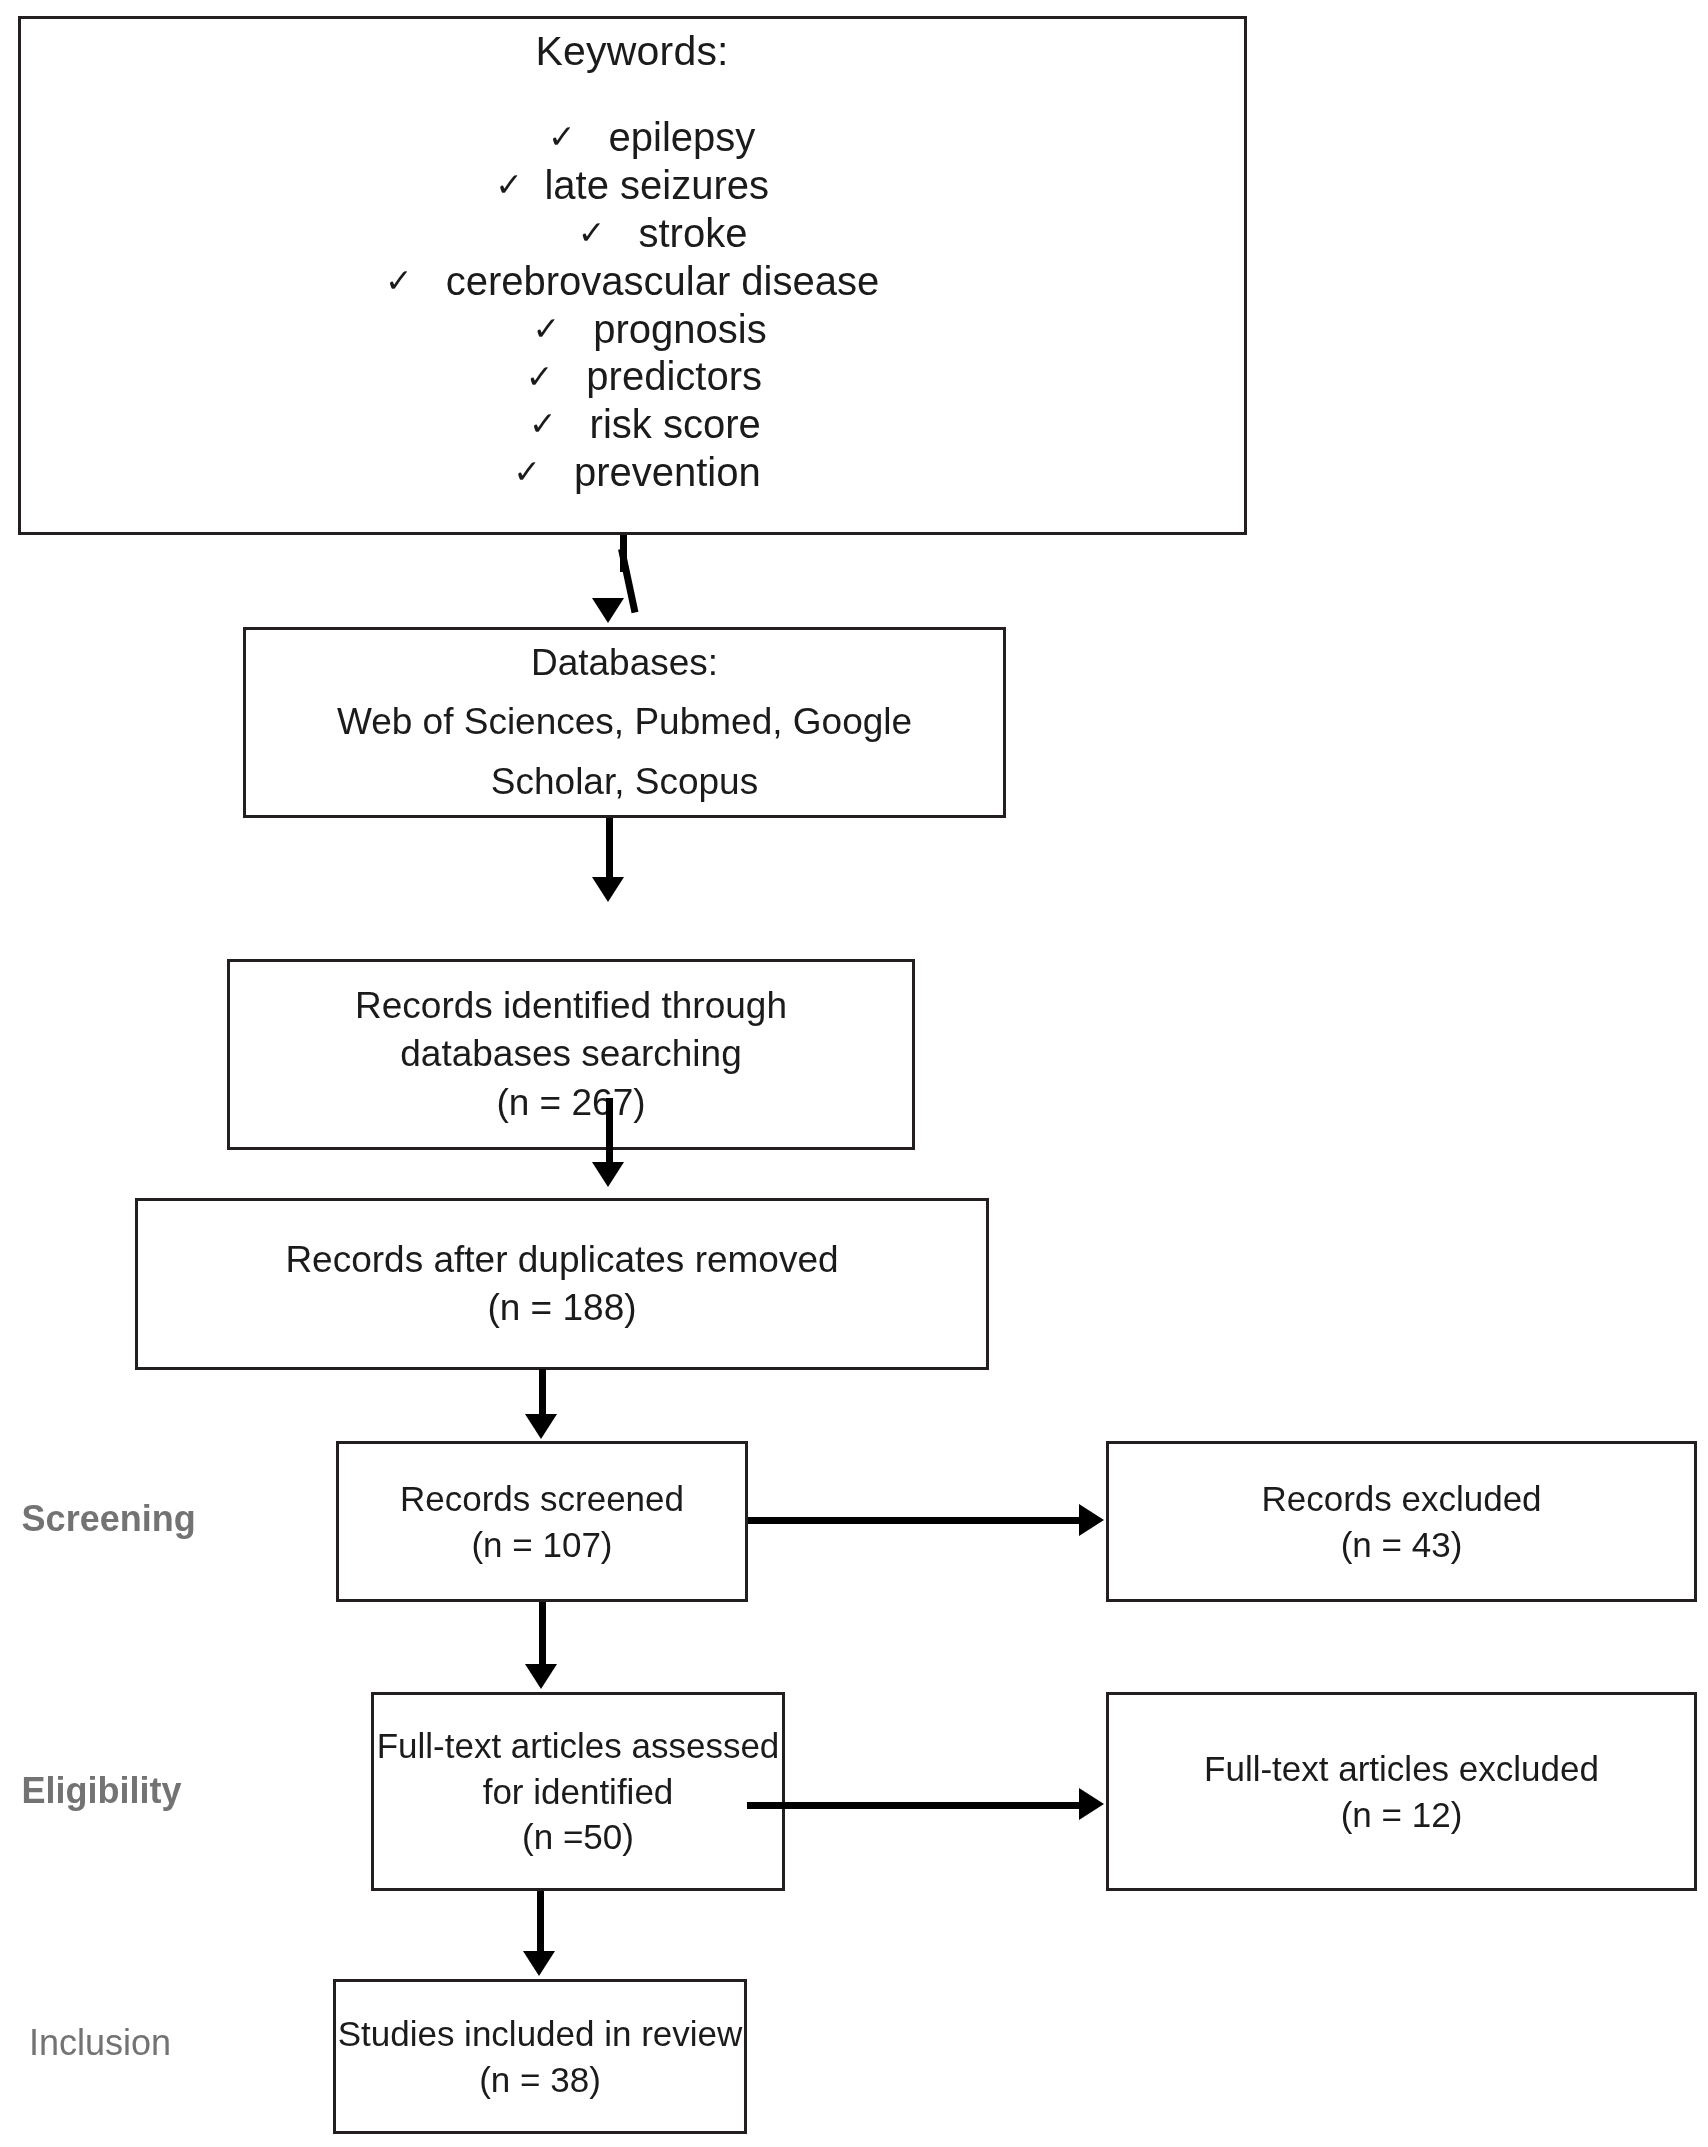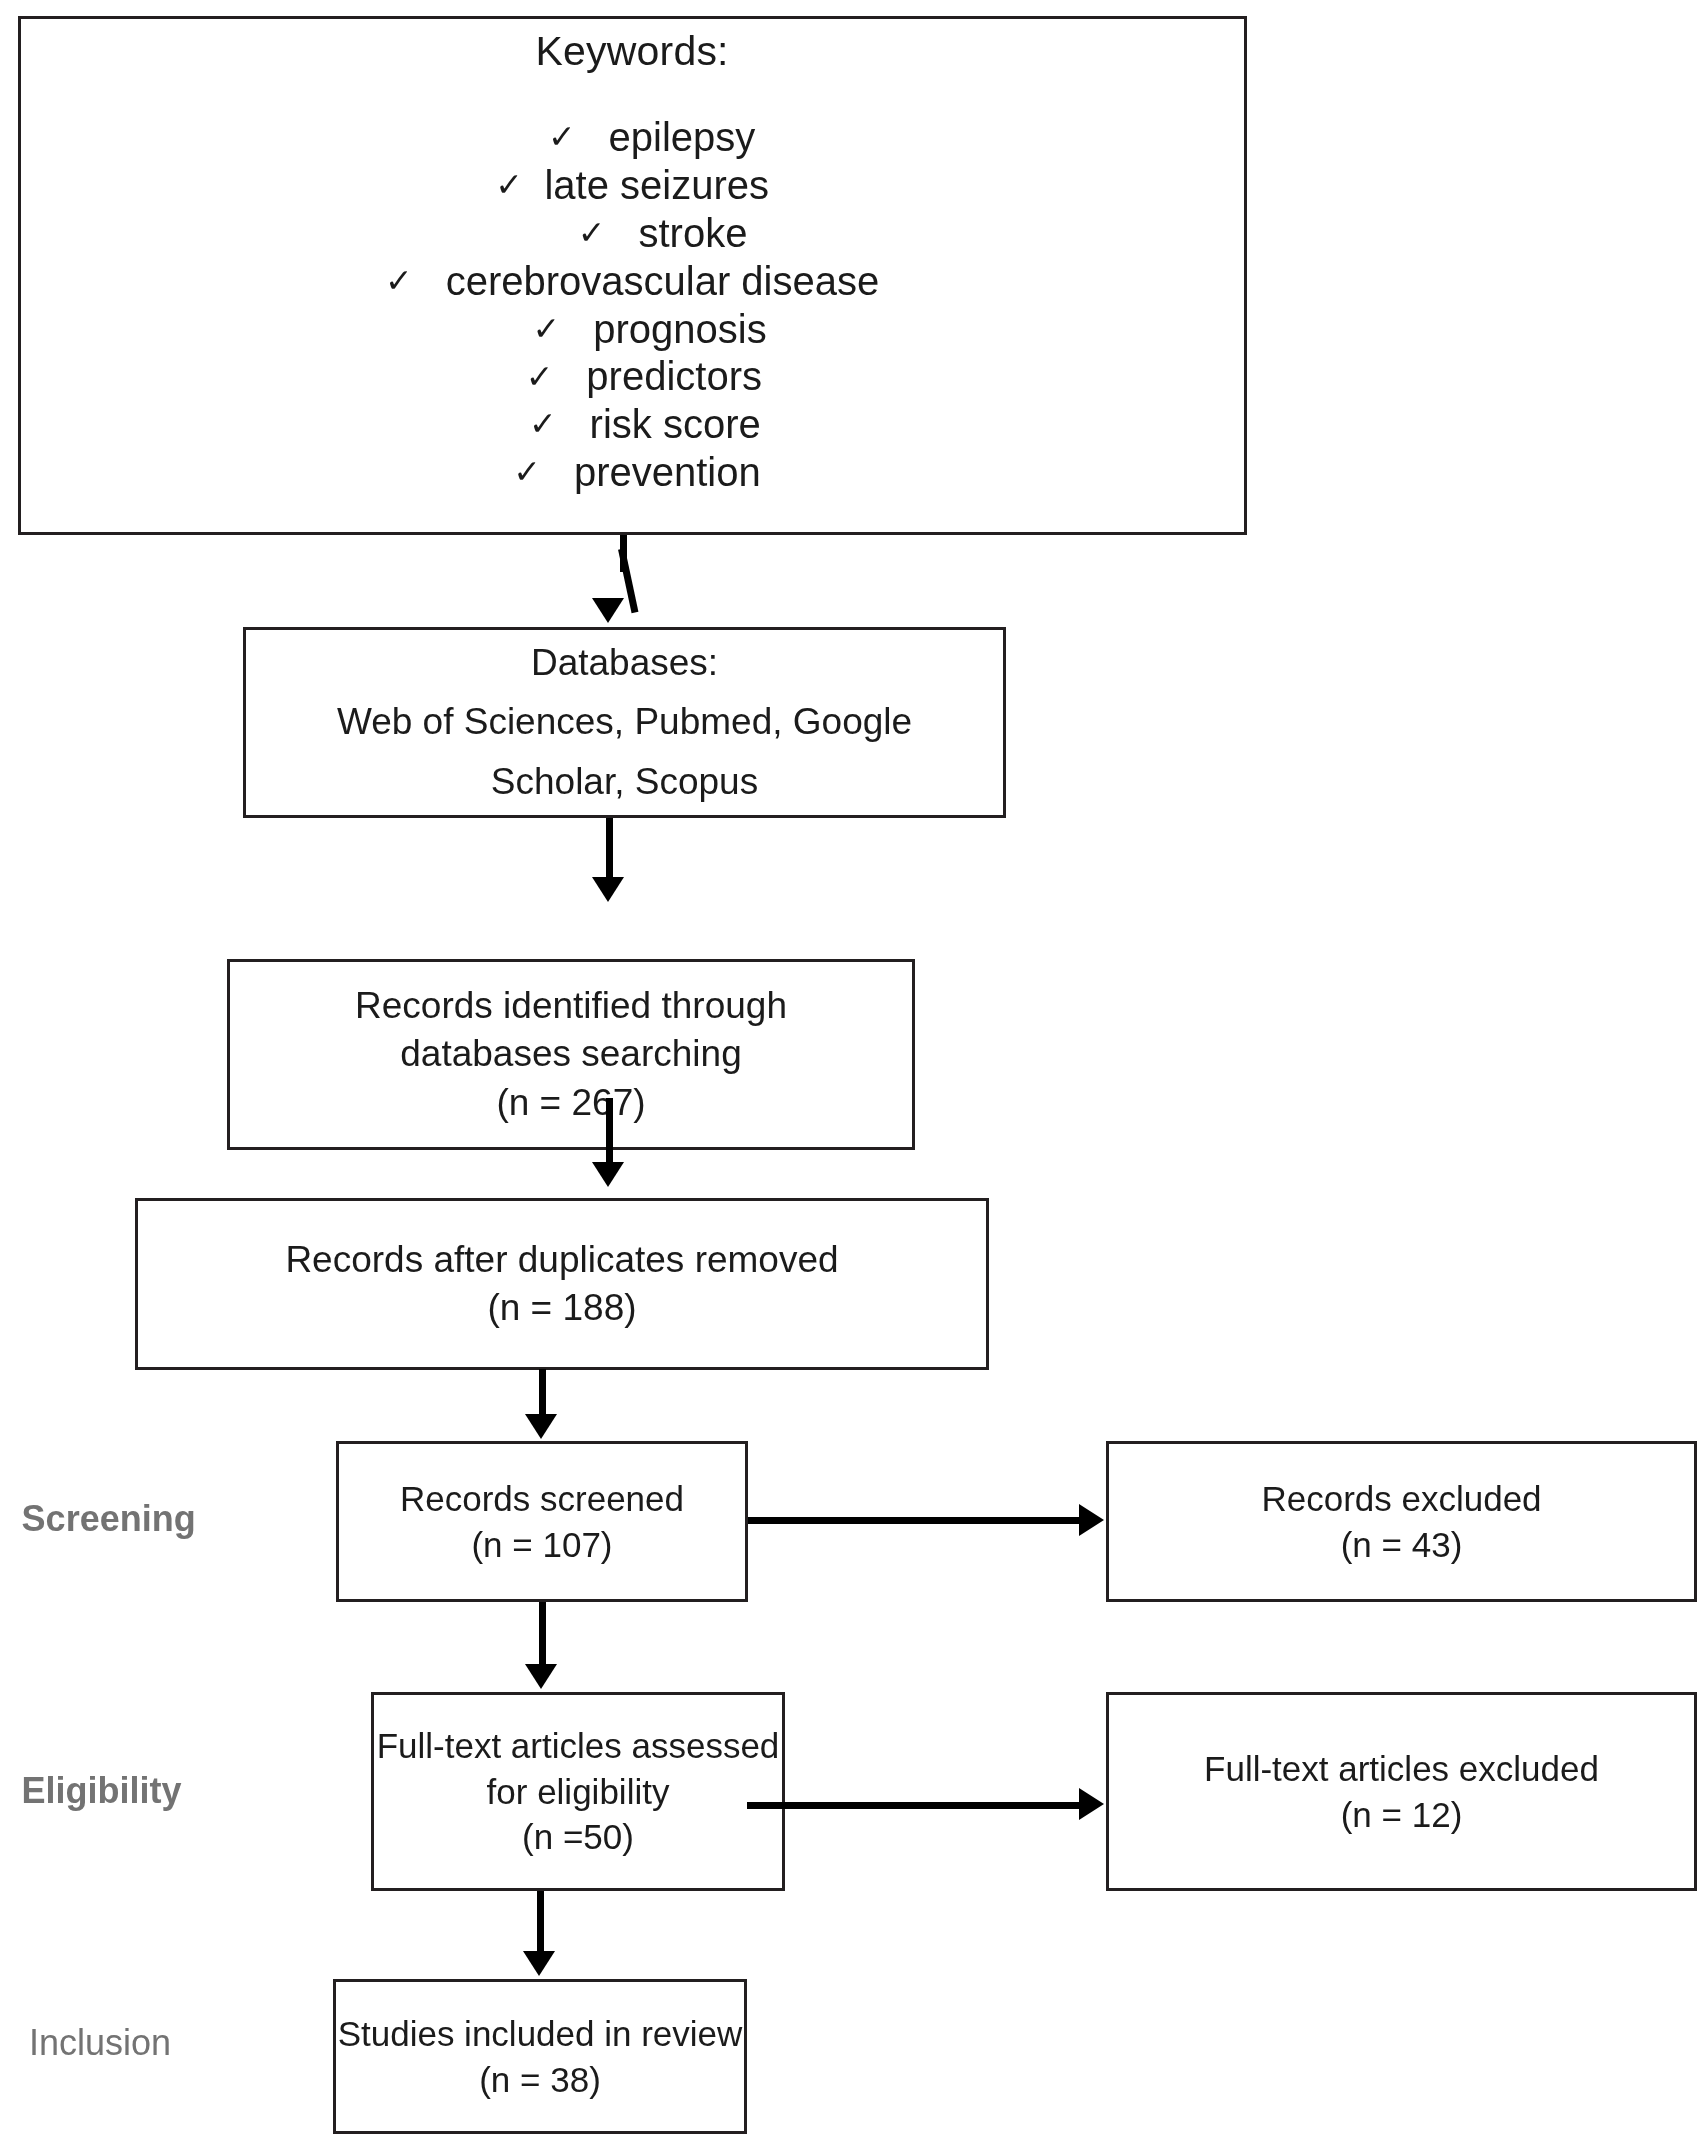--- a/index.html
+++ b/index.html
@@ -253,21 +253,21 @@
   <div class="box" id="excluded-box">
     <span class="line">Records excluded</span>
     <span class="line">(n = 43)</span>
   </div>
 
   <div class="v-line" style="left:539px; top:1602px; height:65px;"></div>
   <div class="arrow-down" style="left:525px; top:1664px;"></div>
 
   <div class="box" id="fulltext-box">
     <span class="line">Full-text articles assessed</span>
-    <span class="line">for eligibility</span>
+    <span class="line">for identified</span>
     <span class="line">(n =50)</span>
   </div>
 
   <div class="h-line" style="left:747px; top:1802px; width:334px;"></div>
   <div class="arrow-right" style="left:1079px; top:1788px;"></div>
 
   <div class="box" id="fulltext-excluded-box">
     <span class="line">Full-text articles excluded</span>
     <span class="line">(n = 12)</span>
   </div>

